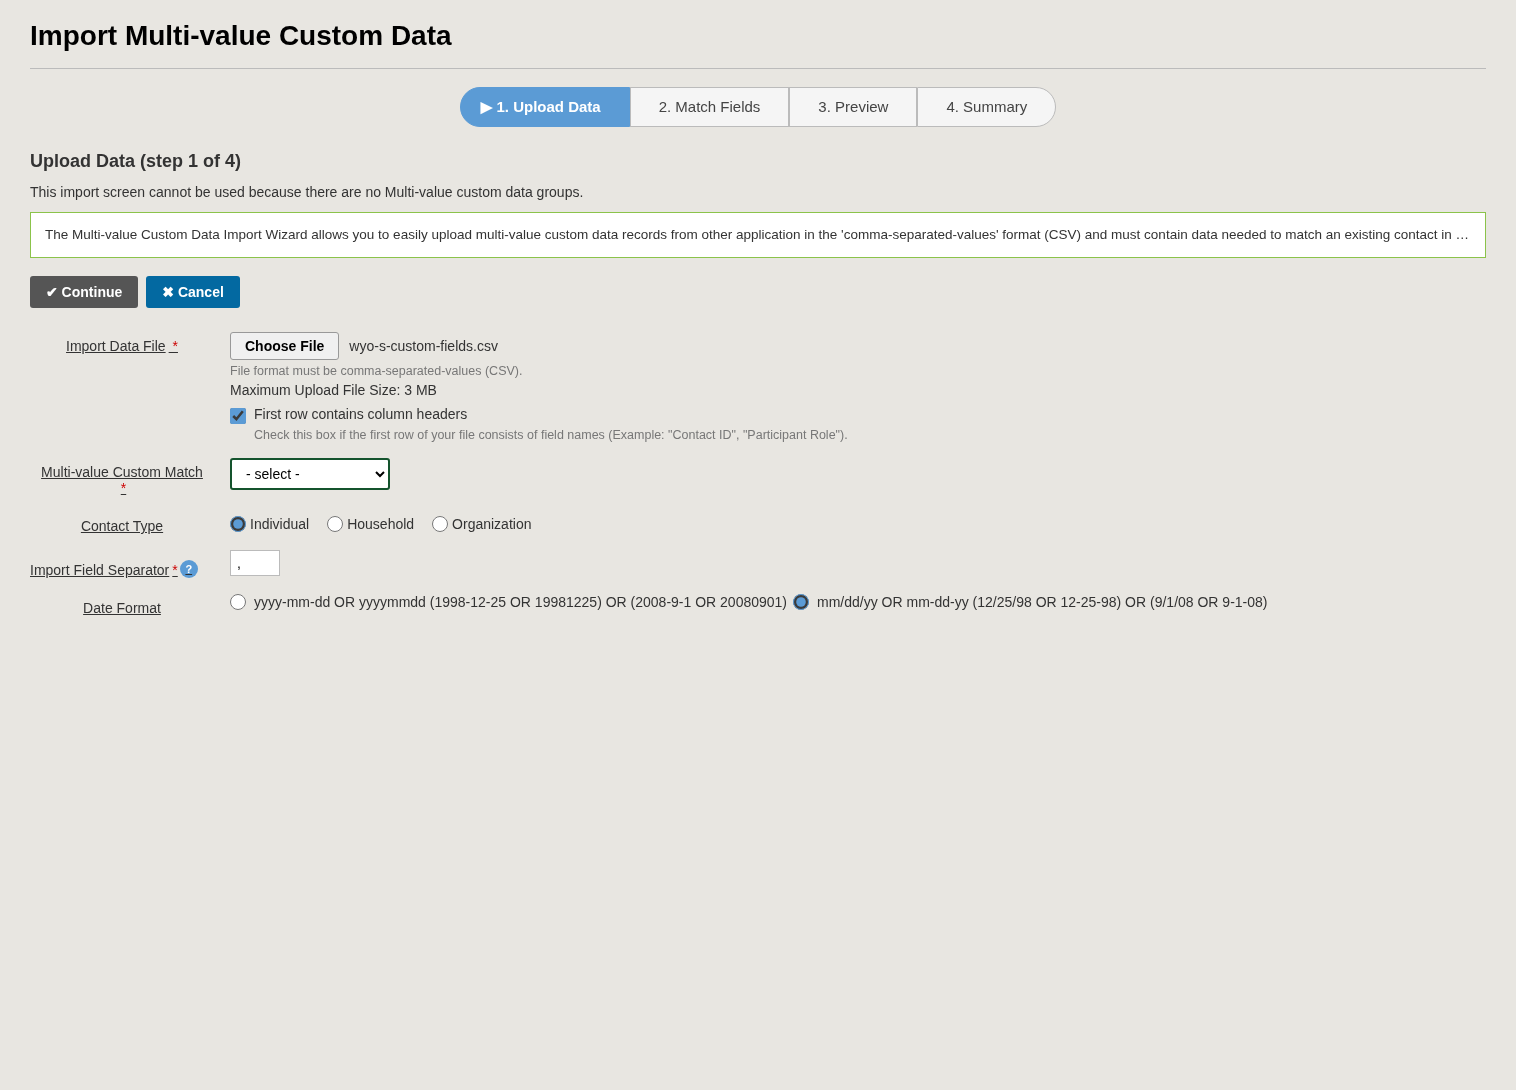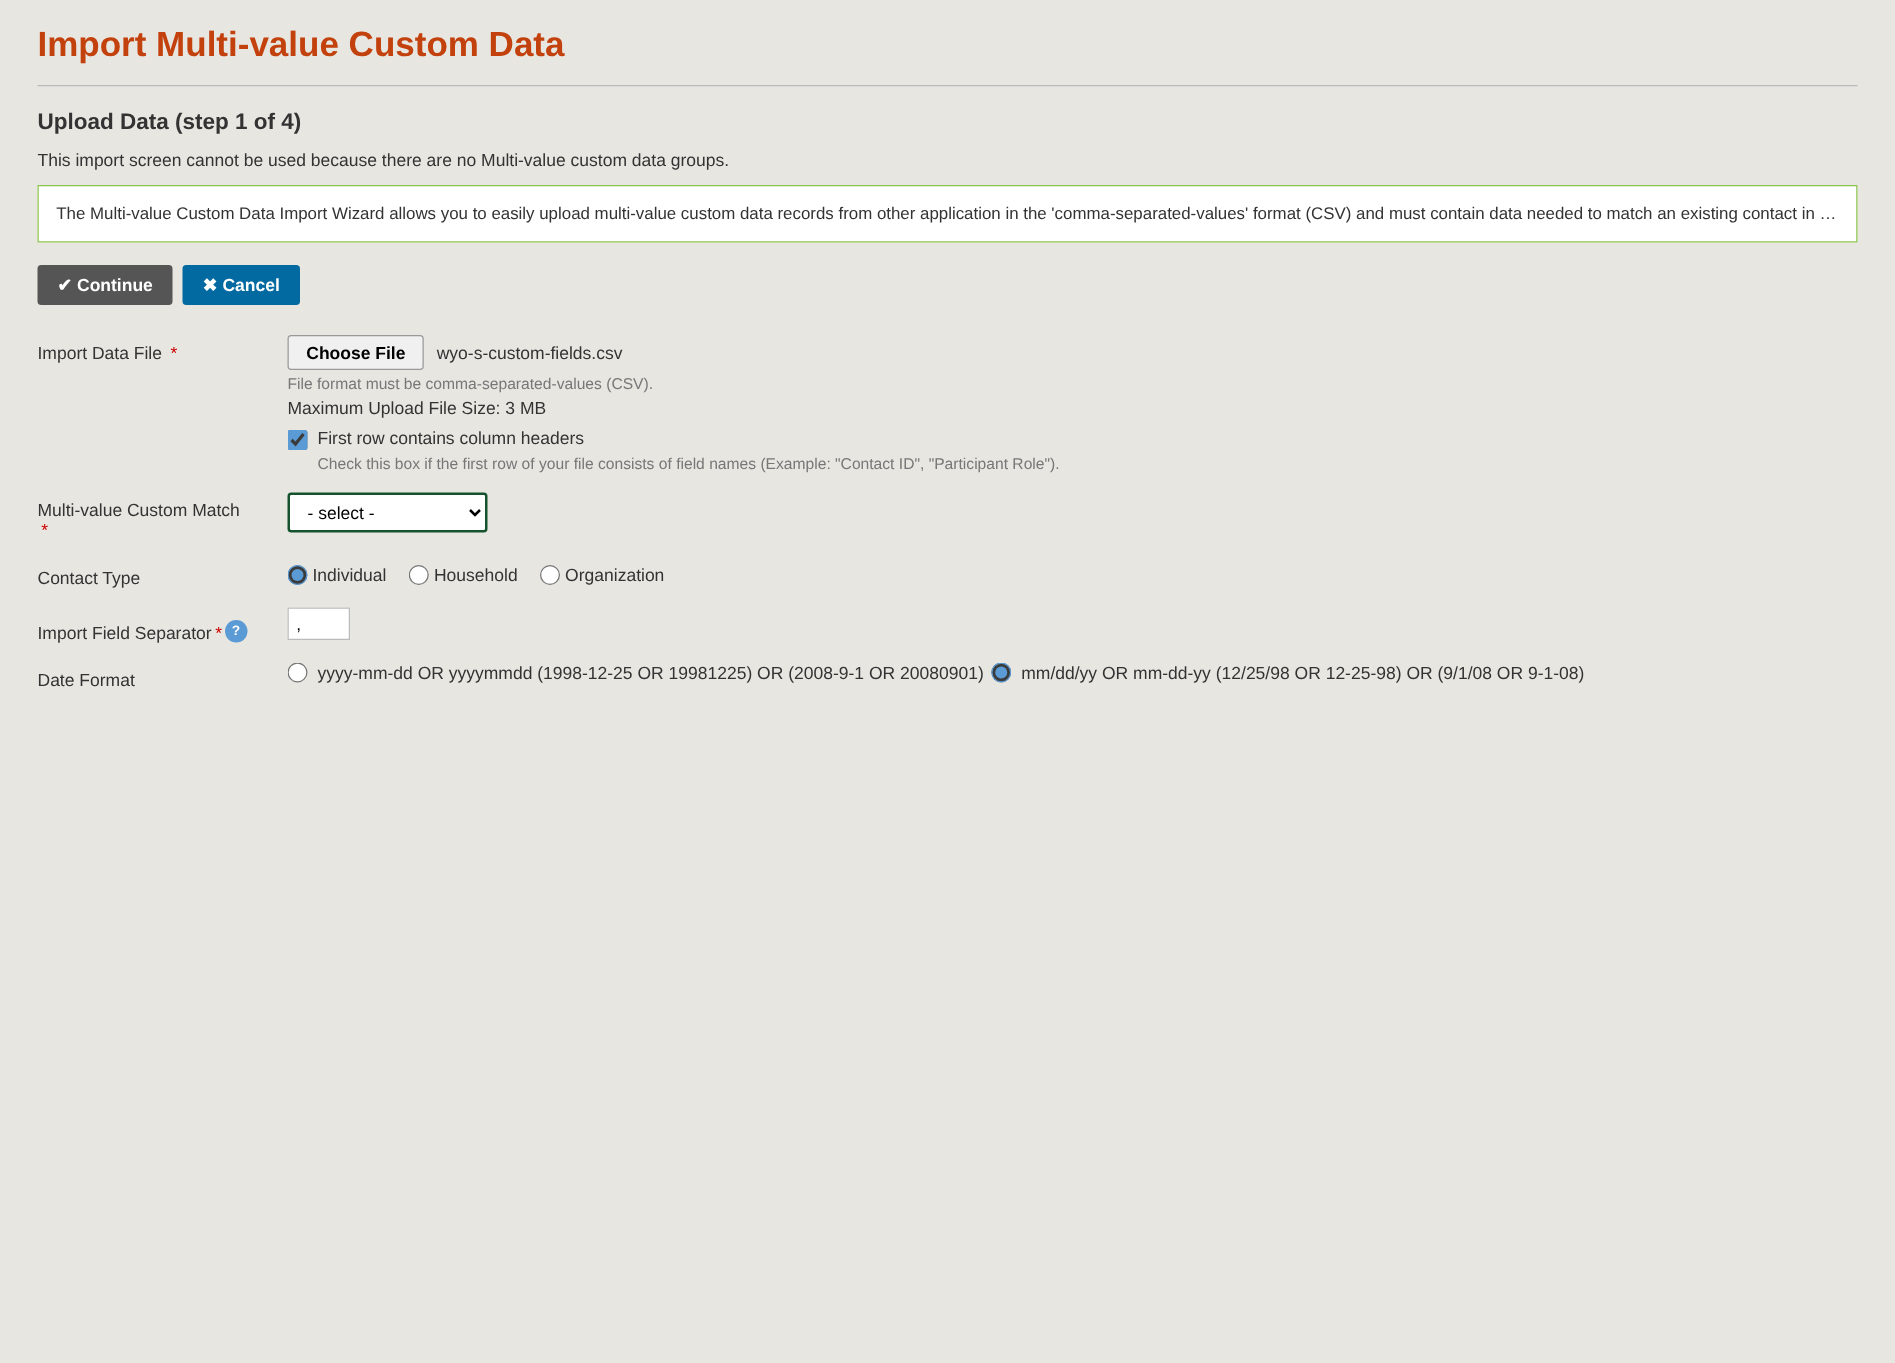--- a/index.html
+++ b/index.html
@@ -11,21 +11,21 @@
       min-height: 1090px;
     }
     .page-wrapper {
       background: #e8e6e1;
       padding: 20px 30px;
       min-height: 1090px;
     }
     .page-title {
       font-size: 28px;
       font-weight: bold;
-      color: #c2410c;
+      color: #000000;
       margin-bottom: 16px;
     }
     .divider {
       border: none;
       border-top: 1px solid #bbb;
       margin-bottom: 18px;
     }
     
     .steps-bar {
       display: flex;
@@ -113,26 +113,27 @@
     .form-section {
       margin-left: 0;
     }
     .form-row {
       display: flex;
       align-items: flex-start;
       margin-bottom: 16px;
     }
     .form-label {
       width: 200px;
-      text-align: left;
+      text-align: center;
       padding-right: 16px;
       padding-top: 6px;
       font-size: 14px;
       color: #333;
       flex-shrink: 0;
+      text-decoration: underline;
     }
     .form-label .required {
       color: #c00;
       margin-left: 3px;
     }
     .form-content {
       flex: 1;
     }
     
     .file-input-row {
@@ -271,20 +272,26 @@
     }
   </style>
 </head>
 <body>
 
 <div class="page-wrapper">
 
   <h1 class="page-title">Import Multi-value Custom Data</h1>
   <hr class="divider">
 
+  <div class="steps-bar">
+    <div class="step-item active">1. Upload Data</div>
+    <div class="step-item">2. Match Fields</div>
+    <div class="step-item">3. Preview</div>
+    <div class="step-item">4. Summary</div>
+  </div>
 
   <h2 class="section-title">Upload Data (step 1 of 4)</h2>
 
   <p class="warning-text">This import screen cannot be used because there are no Multi-value custom data groups.</p>
 
   <div class="info-box">The Multi-value Custom Data Import Wizard allows you to easily upload multi-value custom data records from other application in the 'comma-separated-values' format (CSV) and must contain data needed to match an existing contact in your CiviCRM da</div>
 
   <div class="btn-row">
     <button class="btn btn-primary">✔ Continue</button>
     <button class="btn btn-cancel">✖ Cancel</button>

